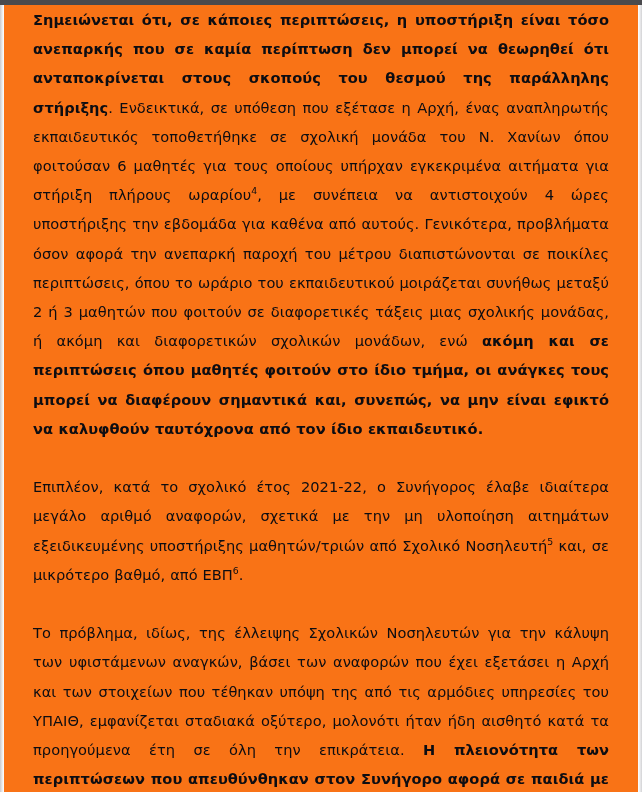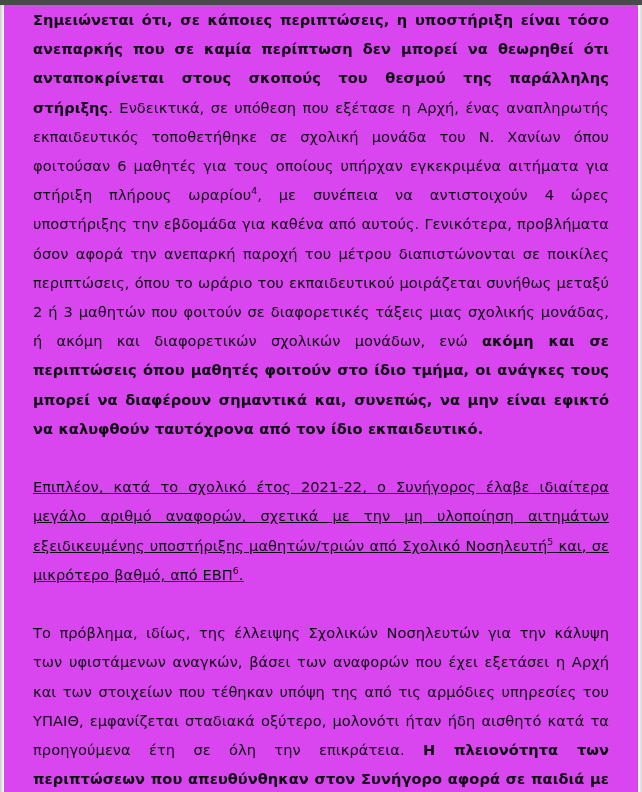--- a/index.html
+++ b/index.html
@@ -84,26 +84,26 @@
   sup {
     font-size: 0.64em;
     line-height: 0;
     vertical-align: super;
     font-weight: inherit;
   }
 </style>
 </head>
 <body>
 
-<div id="page" style="background: #d946ef; padding-left: 12px;">
+<div id="page" style="background: #f97316; padding-left: 12px;">
 
   <div id="top-band" style="background: rgb(74, 74, 77);"></div>
   <div id="left-edge"></div>
   <div id="right-edge"></div>
 
   <div id="content">
 
     <p class="para" id="para-1" style="color: rgb(13, 13, 18);"><b>Σημειώνεται ότι, σε κάποιες περιπτώσεις, η υποστήριξη είναι τόσο ανεπαρκής που σε καμία περίπτωση δεν μπορεί να θεωρηθεί ότι ανταποκρίνεται στους σκοπούς του θεσμού της παράλληλης στήριξης</b><span>. Ενδεικτικά, σε υπόθεση που εξέτασε η Αρχή, ένας αναπληρωτής εκπαιδευτικός τοποθετήθηκε σε σχολική μονάδα του Ν. Χανίων όπου φοιτούσαν 6 μαθητές για τους οποίους υπήρχαν εγκεκριμένα αιτήματα για στήριξη πλήρους ωραρίου</span><sup>4</sup><span>, με συνέπεια να αντιστοιχούν 4 ώρες υποστήριξης την εβδομάδα για καθένα από αυτούς. Γενικότερα, προβλήματα όσον αφορά την ανεπαρκή παροχή του μέτρου διαπιστώνονται σε ποικίλες περιπτώσεις, όπου το ωράριο του εκπαιδευτικού μοιράζεται συνήθως μεταξύ 2 ή 3 μαθητών που φοιτούν σε διαφορετικές τάξεις μιας σχολικής μονάδας, ή ακόμη και διαφορετικών σχολικών μονάδων, ενώ </span><b>ακόμη και σε περιπτώσεις όπου μαθητές φοιτούν στο ίδιο τμήμα, οι ανάγκες τους μπορεί να διαφέρουν σημαντικά και, συνεπώς, να μην είναι εφικτό να καλυφθούν ταυτόχρονα από τον ίδιο εκπαιδευτικό.</b></p>
-    <p class="para gap-para" id="para-2" style="color: rgb(13, 13, 18); text-decoration: underline;"><span>Επιπλέον, κατά το σχολικό έτος 2021-22, ο Συνήγορος έλαβε ιδιαίτερα μεγάλο αριθμό αναφορών, σχετικά με την μη υλοποίηση αιτημάτων εξειδικευμένης υποστήριξης μαθητών/τριών από Σχολικό Νοσηλευτή</span><sup>5</sup><span> και, σε μικρότερο βαθμό, από ΕΒΠ</span><sup>6</sup><span>.</span></p>
+    <p class="para gap-para" id="para-2" style="color: rgb(13, 13, 18);"><span>Επιπλέον, κατά το σχολικό έτος 2021-22, ο Συνήγορος έλαβε ιδιαίτερα μεγάλο αριθμό αναφορών, σχετικά με την μη υλοποίηση αιτημάτων εξειδικευμένης υποστήριξης μαθητών/τριών από Σχολικό Νοσηλευτή</span><sup>5</sup><span> και, σε μικρότερο βαθμό, από ΕΒΠ</span><sup>6</sup><span>.</span></p>
     <p class="para gap-para" id="para-3" style="color: rgb(13, 13, 18);"><span>Το πρόβλημα, ιδίως, της έλλειψης Σχολικών Νοσηλευτών για την κάλυψη των υφιστάμενων αναγκών, βάσει των αναφορών που έχει εξετάσει η Αρχή και των στοιχείων που τέθηκαν υπόψη της από τις αρμόδιες υπηρεσίες του ΥΠΑΙΘ, εμφανίζεται σταδιακά οξύτερο, μολονότι ήταν ήδη αισθητό κατά τα προηγούμενα έτη σε όλη την επικράτεια. </span><b>Η πλειονότητα των περιπτώσεων που απευθύνθηκαν στον Συνήγορο αφορά σε παιδιά με σοβαρές, χρόνιες παθήσεις, όπως επιληψία, σακχαρώδη διαβήτη. κ.ά., που χρήζουν νοσηλευτικής φροντίδας και πρώτων βοηθειών ή συνδρομής στην διαδικασία χορήγησης φαρμακευτικής αγωγής, και των οποίων η σχολική φοίτηση χωρίς την παρουσία νοσηλευτή καθίσταται αδύνατη, καθώς ενέχει κινδύνους ακόμη και για τη ζωή τους.</b></p>
 
   </div>
 </div>
 
 </body></html>

